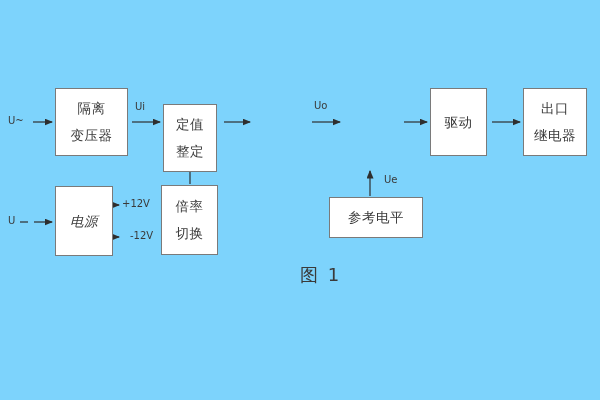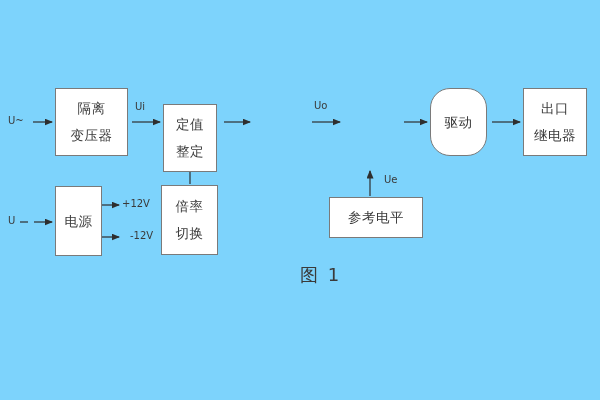--- a/index.html
+++ b/index.html
@@ -79,30 +79,30 @@
     <span>变压器</span>
   </div>
 
   <div class="block" style="left:163px;top:104px;width:54px;height:68px;">
     <span>定值</span>
     <span>整定</span>
   </div>
 
 
 
-  <div class="block" style="left:430px;top:88px;width:57px;height:68px;border-radius:20px;">
+  <div class="block" style="left:430px;top:88px;width:57px;height:68px;">
     <span>驱动</span>
   </div>
 
   <div class="block" style="left:523px;top:88px;width:64px;height:68px;">
     <span>出口</span>
     <span>继电器</span>
   </div>
 
-  <div class="block" style="left:55px;top:186px;width:47px;height:70px;">
+  <div class="block" style="left:55px;top:186px;width:58px;height:70px;font-style:italic;">
     <span>电源</span>
   </div>
 
   <div class="block" style="left:161px;top:185px;width:57px;height:70px;">
     <span>倍率</span>
     <span>切换</span>
   </div>
 
   <div class="block" style="left:329px;top:197px;width:94px;height:41px;">
     <span>参考电平</span>

